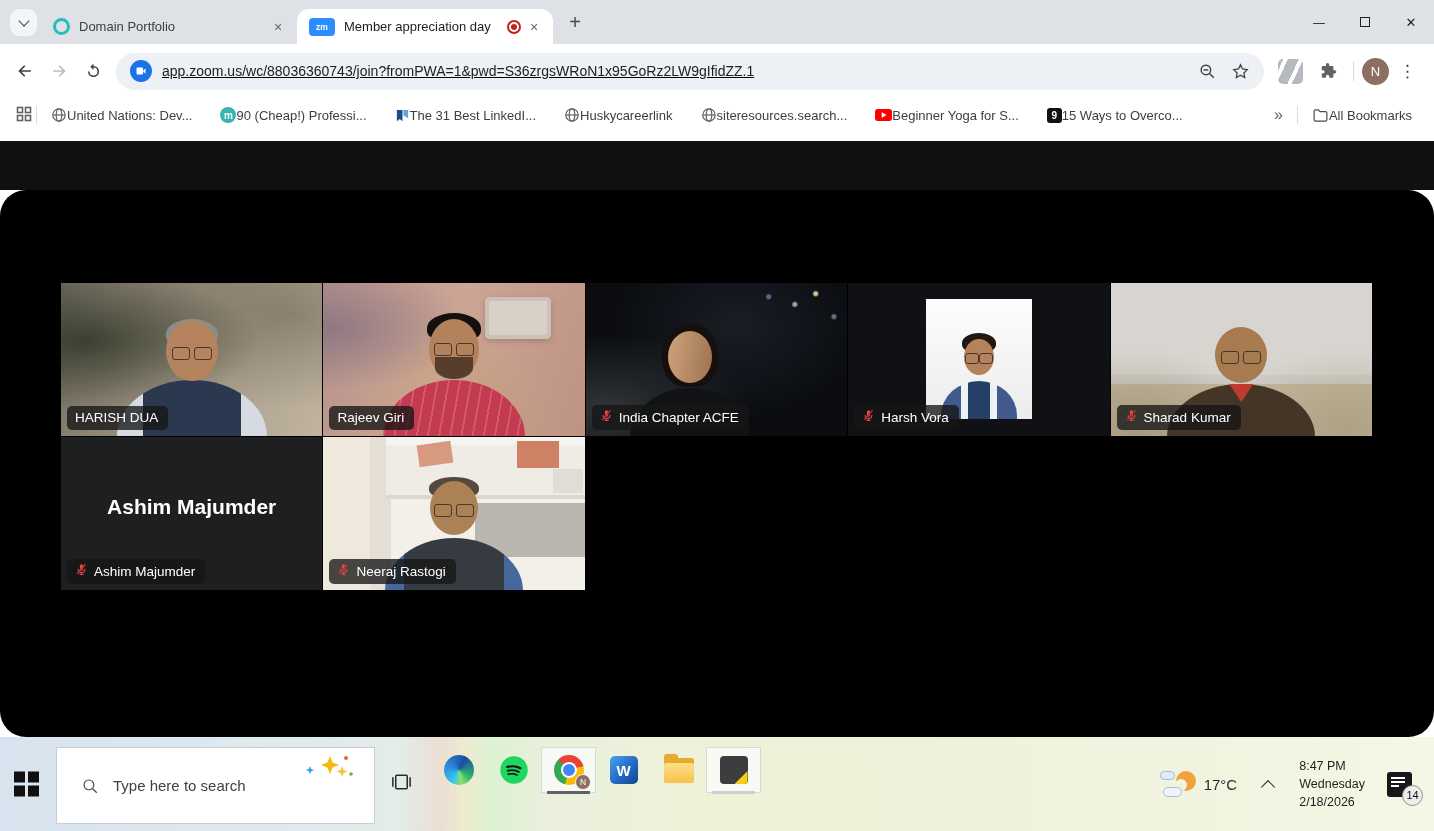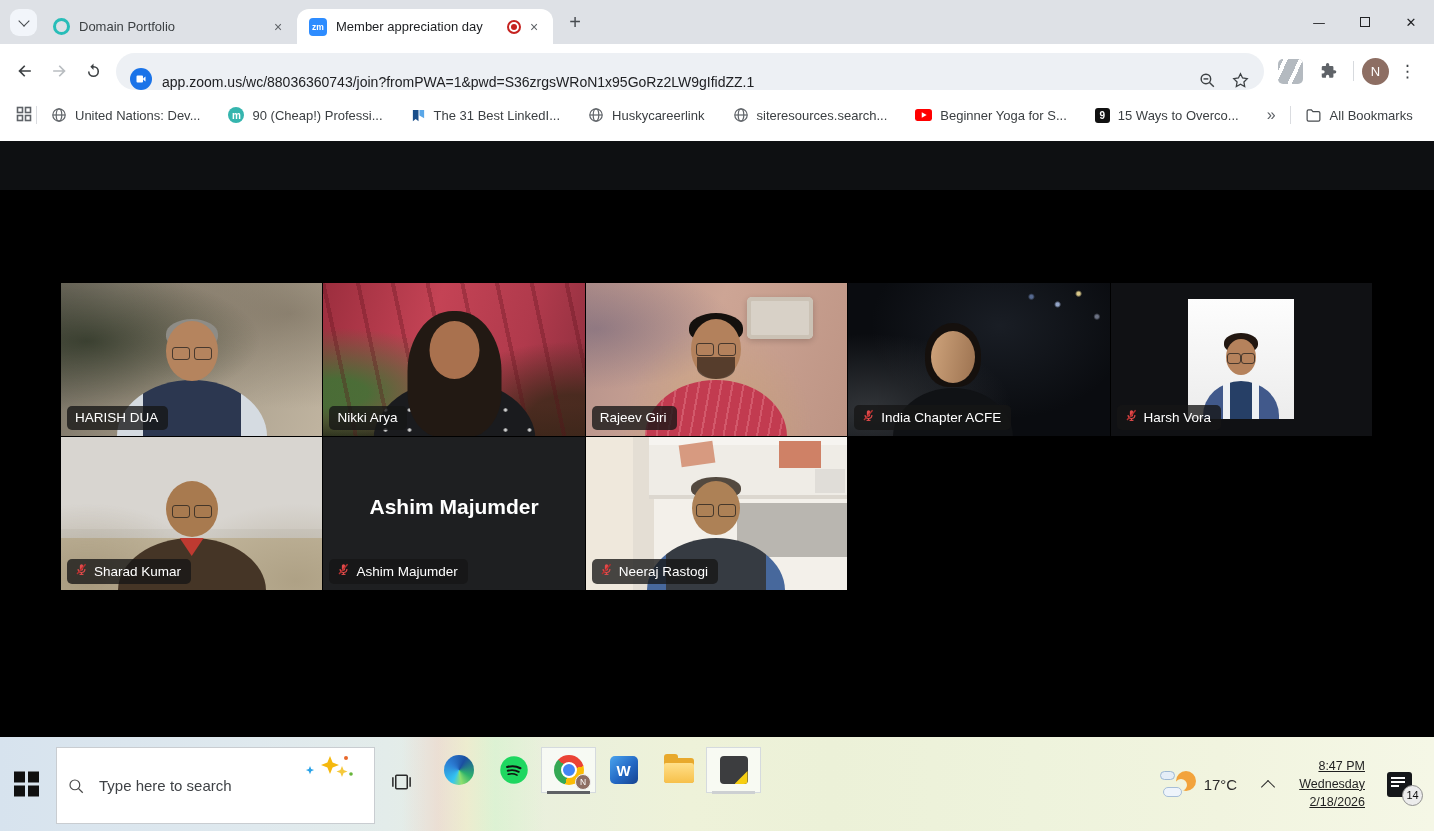--- a/index.html
+++ b/index.html
@@ -8,55 +8,55 @@
 
   
   .tabstrip{position:absolute;top:0;left:0;right:0;height:44px;background:#dee1e6;display:flex;align-items:flex-end;}
   .tabsearch{margin:0 4px 8px 10px;width:27px;height:27px;border-radius:9px;background:#f2f5fa;display:flex;align-items:center;justify-content:center;flex:none;}
   .chev-d{width:8px;height:8px;border-left:1.8px solid #45494d;border-bottom:1.8px solid #45494d;transform:rotate(-45deg);margin-top:-3px;}
   .tab{height:35px;display:flex;align-items:center;padding:0 10px 0 12px;width:256px;flex:none;}
   .tab .title{flex:1;font-size:13px;color:#3c4043;white-space:nowrap;overflow:hidden;margin-left:9px;}
   .tab.active{background:#fff;border-radius:12px 12px 0 0;}
   .tab.active .title{color:#1c1e21;}
   .fav-gd{width:17px;height:17px;border-radius:50%;border:3px solid #28bdb8;flex:none;}
-  .fav-zm{width:18px;height:18px;border-radius:4px;background:#2d8cff;color:#fff;font-size:8.5px;font-weight:bold;display:flex;align-items:center;justify-content:center;flex:none;}
+  .fav-zm{width:26px;height:18px;border-radius:4px;background:#2d8cff;color:#fff;font-size:8.5px;font-weight:bold;display:flex;align-items:center;justify-content:center;flex:none;}
   .rec{width:14px;height:14px;border-radius:50%;border:2px solid #c5221f;display:flex;align-items:center;justify-content:center;margin:0 4px;flex:none;}
   .rec::after{content:"";width:6px;height:6px;border-radius:50%;background:#c5221f;}
   .tabclose{width:18px;height:18px;border-radius:50%;display:flex;align-items:center;justify-content:center;font-size:14px;color:#5f6368;flex:none;}
   .newtab{width:28px;height:28px;margin:0 0 8px 8px;display:flex;align-items:center;justify-content:center;font-size:20px;color:#474b50;flex:none;}
   .wincontrols{margin-left:auto;display:flex;height:44px;}
   .wc{width:46px;height:44px;display:flex;align-items:center;justify-content:center;color:#202124;font-size:13px;font-family:"DejaVu Sans",sans-serif;}
   .wc .maxbox{width:10px;height:10px;border:1.3px solid #202124;}
 
   
   .toolbar{position:absolute;top:44px;left:0;right:0;height:54px;background:#fff;display:flex;align-items:center;padding:0 8px;}
   .navbtn{width:34px;height:34px;display:flex;align-items:center;justify-content:center;flex:none;}
-  .omnibox{flex:1;height:37px;background:#edf0f4;border-radius:19px;display:flex;align-items:flex-end;padding:0 14px;margin:16px 6px;min-width:0;}
+  .omnibox{flex:1;height:37px;background:#edf0f4;border-radius:19px;display:flex;align-items:center;padding:0 14px;margin:16px 6px;min-width:0;text-decoration:underline;}
   .camchip{width:22px;height:22px;border-radius:50%;background:#1a73e8;display:flex;align-items:center;justify-content:center;flex:none;}
   .url{flex:1;font-size:14px;color:#202124;white-space:nowrap;overflow:hidden;margin-left:10px;min-width:0;}
   .obicon{margin-left:14px;display:flex;align-items:center;flex:none;}
   .ext-gray{width:25px;height:25px;border-radius:5px;background:#b4bac0;position:relative;overflow:hidden;margin:0 8px;flex:none;}
   .ext-gray::after{content:"";position:absolute;inset:0;background:repeating-linear-gradient(115deg,transparent 0 5px,#fff 5px 9px,transparent 9px 14px);}
   .tooldiv{width:1px;height:20px;background:#d7dade;margin:0 8px;flex:none;}
   .avatar{width:27px;height:27px;border-radius:50%;background:#8d6e63;color:#fff;font-size:13px;display:flex;align-items:center;justify-content:center;flex:none;}
   .kebab{font-size:17px;color:#3f4347;margin:0 10px;letter-spacing:0;flex:none;}
 
   
   .bookmarks{position:absolute;top:98px;left:0;right:0;height:34px;background:#fff;display:flex;align-items:center;padding:0 16px;font-size:13px;color:#3c4043;}
-  .bm{display:flex;align-items:center;gap:8px;margin-right:28px;white-space:nowrap;flex:none;}
+  .bm{display:flex;align-items:center;margin-right:28px;white-space:nowrap;flex:none;}
   .bmdiv{width:1px;height:18px;background:#dadce0;margin:0 14px 0 2px;flex:none;}
   .fav-m{width:16px;height:16px;border-radius:50%;background:#35b5ae;color:#fff;font-size:10px;font-weight:bold;display:flex;align-items:center;justify-content:center;}
   .fav-9{width:15px;height:15px;border-radius:3px;background:#111;color:#fff;font-size:10px;font-weight:bold;display:flex;align-items:center;justify-content:center;}
   .bm-more{font-size:16px;color:#5f6368;flex:none;}
   .spacer{flex:1;}
 
   
   .pagewhite{position:absolute;top:132px;left:0;right:0;height:9px;background:#fff;}
   .zoomtop{position:absolute;top:141px;left:0;right:0;height:49px;background:#0e1012;}
-  .meeting{position:absolute;top:190px;left:0;right:0;height:547px;background:#000;}
+  .meeting{position:absolute;top:190px;left:0;right:0;height:547px;background:#000;border-radius:26px;}
 
   
   .grid{position:absolute;left:61px;top:93px;width:1311px;height:307px;display:grid;grid-template-rows:153px 153px;grid-template-columns:repeat(5,1fr);gap:1px;}
   .tile{position:relative;overflow:hidden;background:#17181a;}
   .tile.active-speaker{outline:2px solid #d9de5a;outline-offset:-2px;z-index:2;}
   .nameplate{position:absolute;left:6px;bottom:6px;background:rgba(22,22,22,.78);border-radius:5px;padding:4px 10px 5px 8px;display:flex;align-items:center;gap:6px;z-index:6;color:#fff;font-size:13.5px;}
   .micsvg{flex:none;display:block;}
   .bigname{position:absolute;left:50%;top:46%;transform:translate(-50%,-50%);color:#fff;font-weight:bold;font-size:21px;z-index:3;white-space:nowrap;}
   .video{position:absolute;inset:0;}
   .fx{position:absolute;inset:0;pointer-events:none;}
@@ -158,21 +158,21 @@
   .s10 .hair{width:50px;height:22px;top:6px;}
   .s10 .glasses{top:33px;}
   .s10 .torso{width:138px;height:58px;background:linear-gradient(90deg,#47689c 0 14%,#363b42 14% 86%,#47689c 86%);}
 
   
   .taskbar{position:absolute;left:0;right:0;top:737px;height:94px;background:linear-gradient(90deg,#d7e3ee 0%,#dfe9ee 18%,#e3ecea 27%,#e9efdd 36%,#eef2d9 48%,#ecf1d8 58%,#eef3dc 72%,#f1f4df 85%,#f5f7e6 100%);}
   .tb-rainbow{position:absolute;left:28%;top:0;bottom:0;width:10%;background:linear-gradient(90deg,transparent,rgba(255,170,150,.22) 25%,rgba(255,230,150,.25) 45%,rgba(180,255,170,.22) 65%,transparent);pointer-events:none;}
   .startbtn{position:absolute;left:14px;top:50%;transform:translateY(-50%);}
   .winlogo{width:25px;height:25px;display:grid;grid-template:1fr 1fr/1fr 1fr;gap:2.5px;}
   .winlogo span{background:#101010;}
-  .searchbox{position:absolute;left:56px;top:10px;width:319px;height:77px;background:#fff;border:1px solid #c9cdd1;display:flex;align-items:center;padding:0 10px;}
+  .searchbox{position:absolute;left:56px;top:10px;width:319px;height:77px;background:#fff;border:1px solid #c9cdd1;display:flex;align-items:center;padding:0 24px;}
   .searchbox .ph{font-size:15px;color:#3f4246;margin-left:14px;}
   .sparkles{position:absolute;right:20px;top:6px;}
   .taskview{position:absolute;left:390px;top:50%;transform:translateY(-50%);}
   .apps{position:absolute;left:431px;top:10px;display:flex;}
   .appslot{width:55px;height:46px;display:flex;align-items:center;justify-content:center;position:relative;}
   .appslot.running-hi{background:rgba(252,253,254,.7);border:1px solid rgba(208,214,220,.9);}
   .appslot .uline{position:absolute;left:5px;right:5px;bottom:-2px;height:3px;}
   .ic-edge{width:30px;height:30px;border-radius:50%;background:conic-gradient(from 210deg,#35c5f1,#2b7cd3 100deg,#1b4fa0 180deg,#2fb36b 270deg,#8ee06e 320deg,#35c5f1);}
   .ic-chrome{width:30px;height:30px;border-radius:50%;background:conic-gradient(from -45deg,#ea4335 0 120deg,#fbbc05 120deg 240deg,#34a853 240deg 360deg);position:relative;}
   .ic-chrome::before{content:"";position:absolute;inset:7px;background:#4285f4;border:2.5px solid #fff;border-radius:50%;}
@@ -184,21 +184,21 @@
   .ic-folder::after{content:"";position:absolute;inset:5px 0 0 0;background:linear-gradient(#ffe08a,#f7c04a);border-radius:2px 3px 3px 3px;}
   .ic-dark{width:28px;height:28px;background:#3c3d3f;border-radius:4px;position:relative;overflow:hidden;}
   .ic-dark::after{content:"";position:absolute;right:0;bottom:0;width:13px;height:13px;background:#f7ce12;clip-path:polygon(100% 0,100% 100%,0 100%);}
   .tb-right{position:absolute;right:8px;top:0;height:94px;display:flex;align-items:center;}
   .wx{position:relative;width:36px;height:28px;margin-right:8px;}
   .moon{position:absolute;right:0;top:1px;width:20px;height:20px;border-radius:50%;box-shadow:inset -5px 4px 0 4px #f2a33c;}
   .cl1{position:absolute;left:0;top:1px;width:15px;height:9px;background:#e4edf7;border:1px solid #9db8d4;border-radius:6px;}
   .cl2{position:absolute;left:3px;bottom:1px;width:19px;height:10px;background:#eef4fb;border:1px solid #a6bed8;border-radius:7px;}
   .temp{font-size:15px;color:#2a2a2a;margin-right:26px;}
   .chup{width:10px;height:10px;border-left:1.7px solid #2a2a2a;border-top:1.7px solid #2a2a2a;transform:rotate(45deg);margin:5px 26px 0 0;}
-  .clock{text-align:right;font-size:12.5px;color:#1f1f1f;line-height:1.45;margin-right:22px;text-decoration:underline;}
+  .clock{text-align:left;font-size:12.5px;color:#1f1f1f;line-height:1.45;margin-right:22px;}
   .notif{width:25px;height:25px;background:#15171a;border-radius:3px;position:relative;margin-right:14px;}
   .notif::before{content:"";position:absolute;left:4px;top:5px;width:14px;height:2px;background:#fff;box-shadow:0 4px 0 0 #fff;}
   .notif::after{content:"";position:absolute;left:4px;top:13px;width:8px;height:2px;background:#fff;}
   .badge{position:absolute;right:-11px;bottom:-9px;width:21px;height:21px;border-radius:50%;background:#ececec;border:1px solid #8f8f8f;color:#111;font-size:11px;display:flex;align-items:center;justify-content:center;}
 </style>
 </head>
 <body>
 
 <div class="tabstrip">
   <div class="tabsearch">
@@ -353,33 +353,20 @@
             <div class="hair"></div>
             <div class="head"></div>
             <div class="glasses"></div>
         </div>
       </div>
       <div class="nameplate">
         <span>HARISH DUA</span>
       </div>
     </div>
 
-    <div class="tile">
-      <div class="video s2">
-        <div class="fx"></div>
-        <div class="person">
-          <div class="torso"></div>
-            <div class="hair"></div>
-            <div class="head"></div>
-        </div>
-      </div>
-      <div class="nameplate">
-        <span>Nikki Arya</span>
-      </div>
-    </div>
 
     <div class="tile">
       <div class="video s4">
         <div class="fx"></div>
         <div class="frame"></div>
         <div class="person">
           <div class="torso"></div>
             <div class="hair"></div>
             <div class="head"></div>
             <div class="beard"></div>

